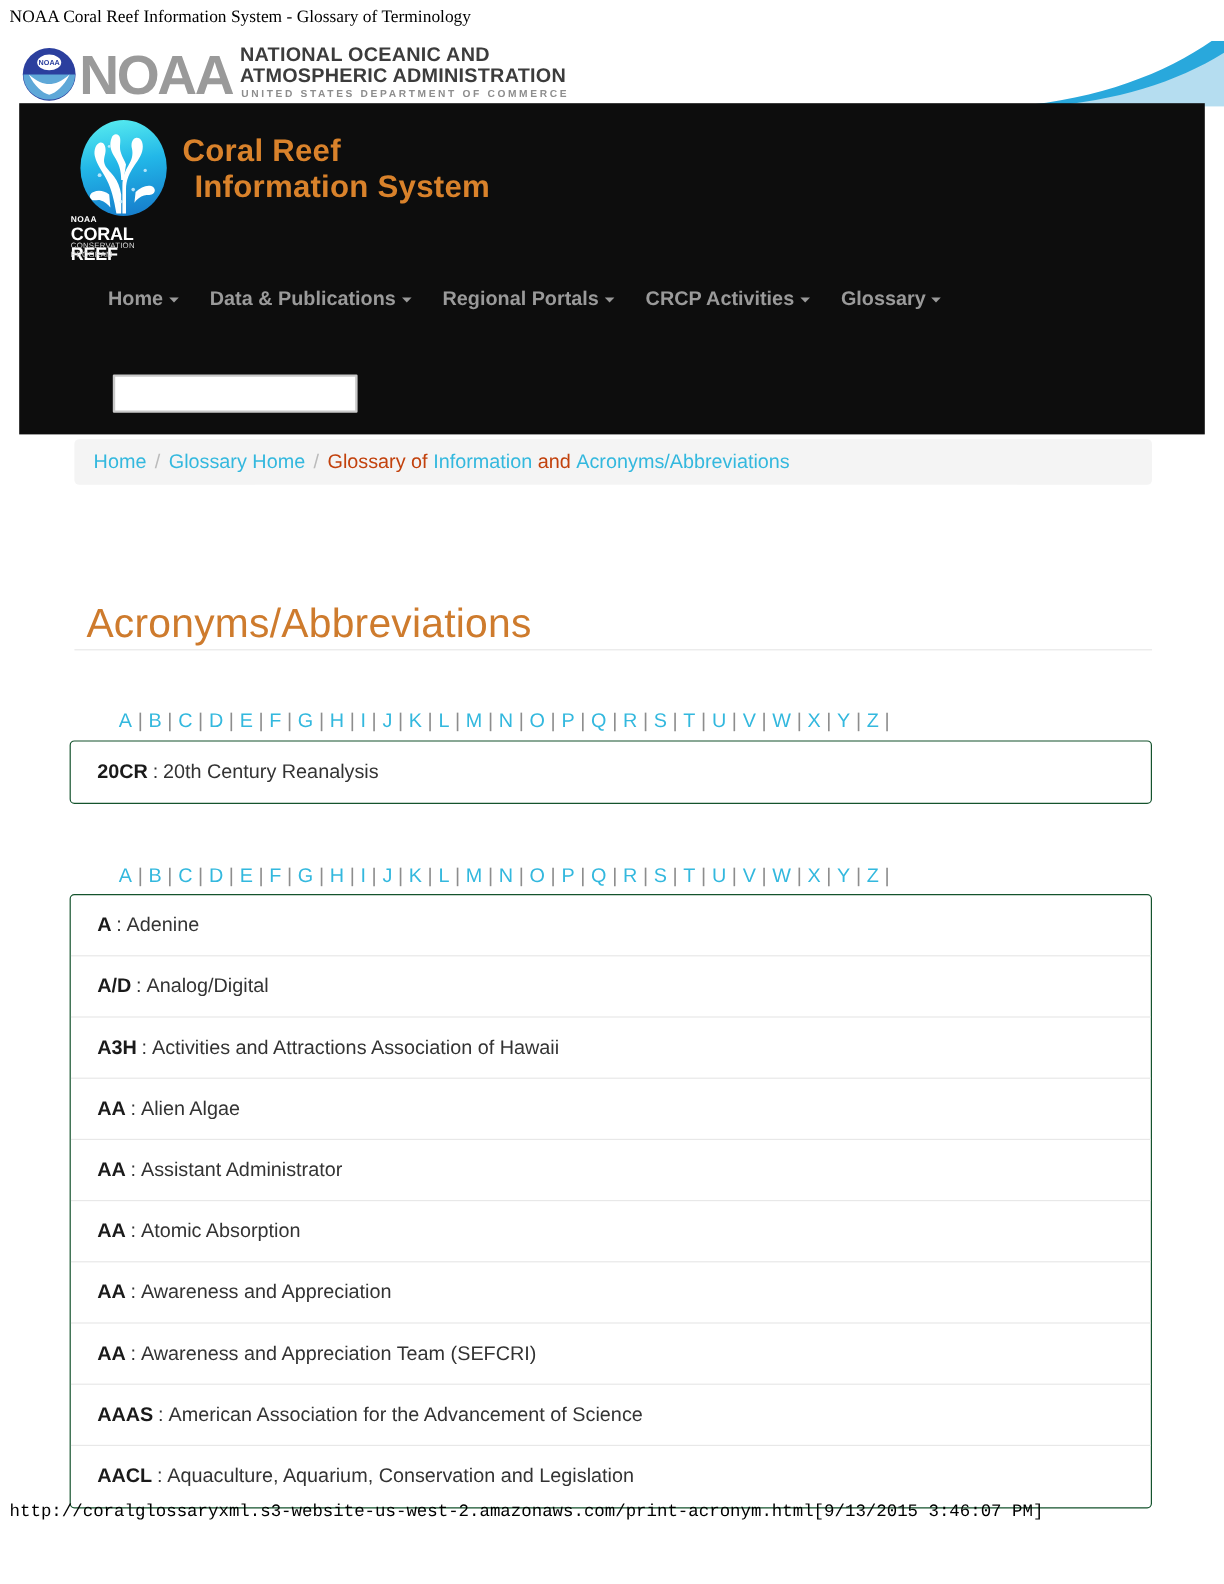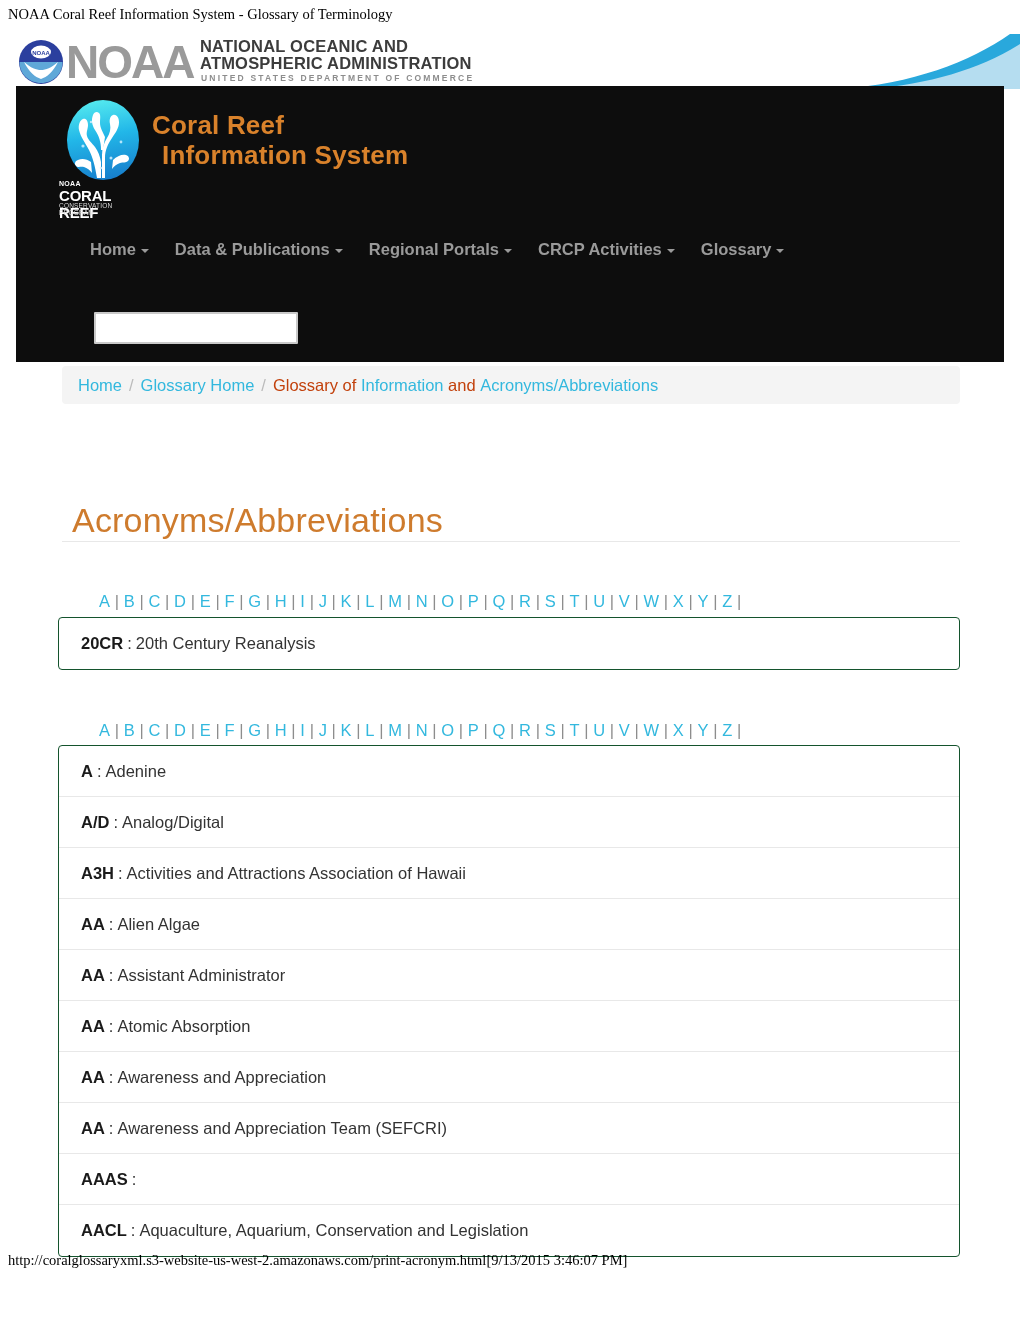--- a/index.html
+++ b/index.html
@@ -20,21 +20,21 @@
     position: absolute;
     top: 6px; left: 8px;
     font-family: "Liberation Serif", serif;
     font-size: 14.5px;
     color: #000;
     white-space: nowrap;
   }
   .print-foot {
     position: absolute;
     top: 1252px; left: 8px;
-    font-family: Liberation Serif, serif;
+    font-family: Liberation Mono, monospace;
     font-size: 14.5px;
     color: #000;
     white-space: nowrap;
   }
 
   
   .noaa-strip {
     position: absolute;
     top: 34px; left: 0;
     width: 1020px; height: 55px;
@@ -388,20 +388,21 @@
       <span class="def">Awareness and Appreciation</span>
     </div>
     <div class="entry">
       <span class="abbr">AA</span>
       <span class="colon">:</span>
       <span class="def">Awareness and Appreciation Team (SEFCRI)</span>
     </div>
     <div class="entry">
       <span class="abbr">AAAS</span>
       <span class="colon">:</span>
+      <span class="def">American Association for the Advancement of Science</span>
     </div>
     <div class="entry">
       <span class="abbr">AACL</span>
       <span class="colon">:</span>
       <span class="def">Aquaculture, Aquarium, Conservation and Legislation</span>
     </div>
   </div>
 
 <div class="print-foot">http://coralglossaryxml.s3-website-us-west-2.amazonaws.com/print-acronym.html[9/13/2015 3:46:07 PM]</div>
 

